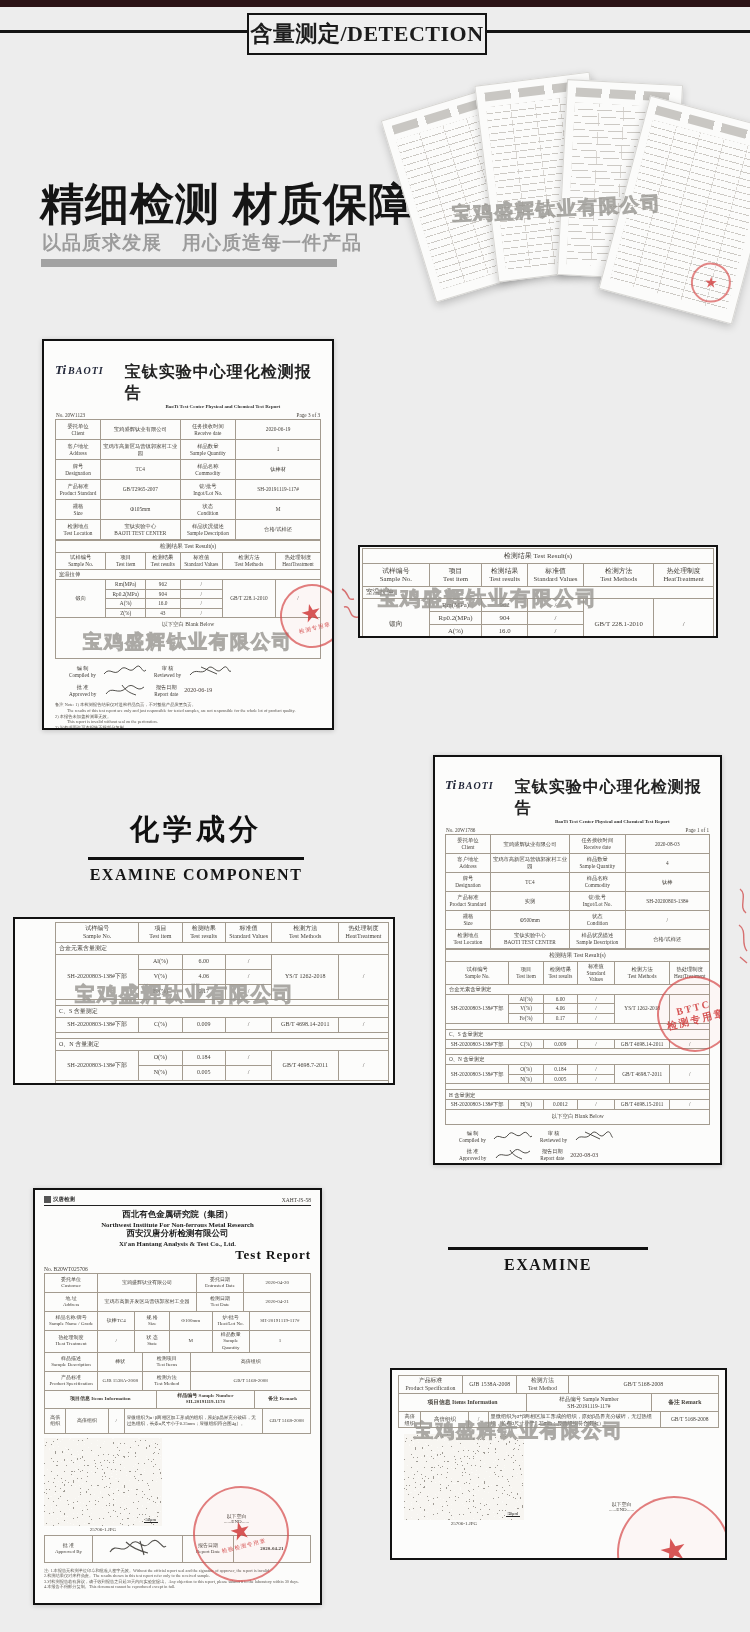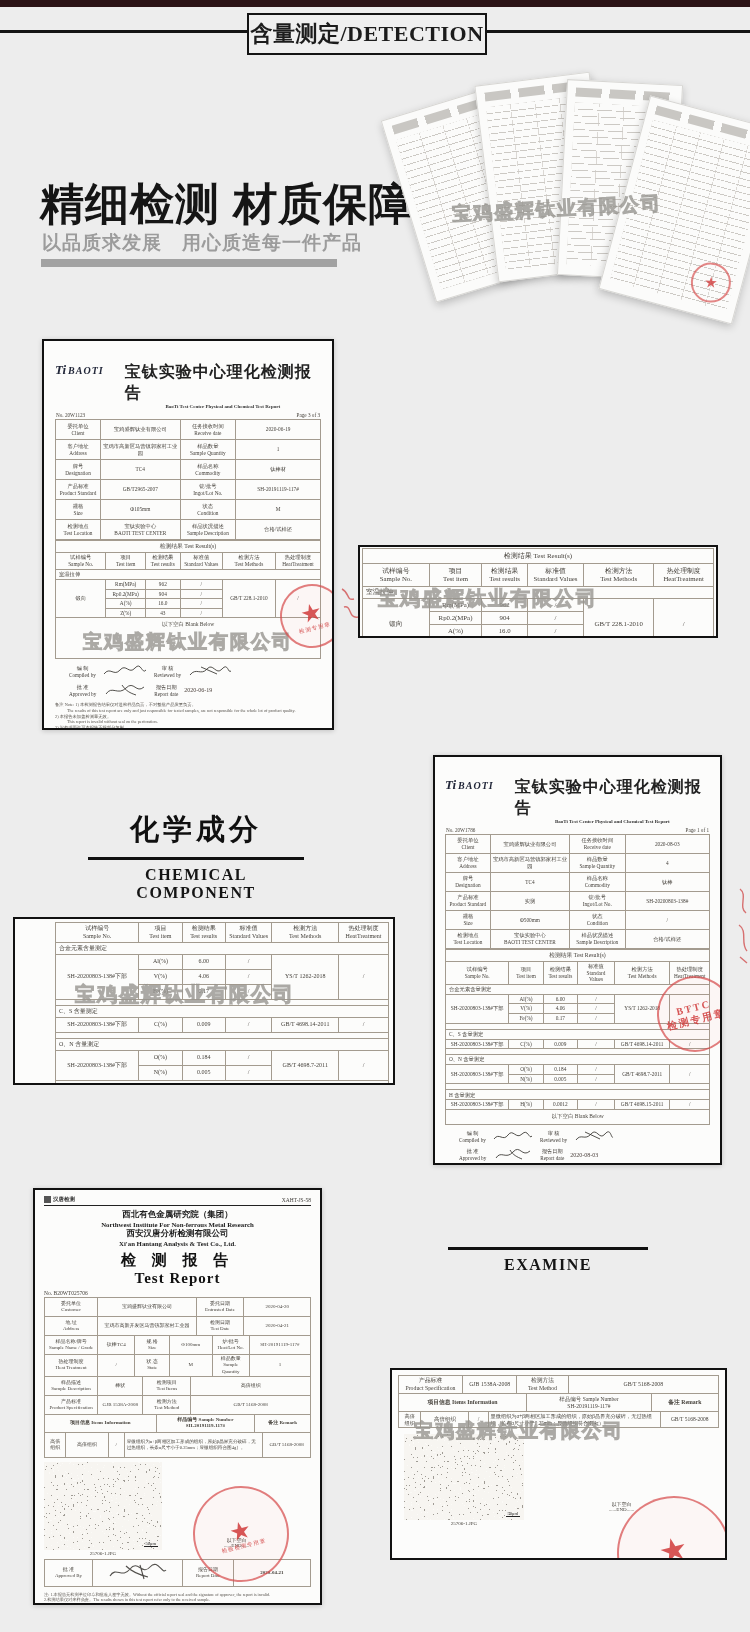--- a/index.html
+++ b/index.html
@@ -107,21 +107,21 @@
 
   
   .ht-top{display:flex;justify-content:space-between;align-items:center;font-size:5.5px;
           border-bottom:1.5px solid #222;padding-bottom:2px;}
   .ht-logo{display:flex;align-items:center;gap:2px;font-weight:bold;color:#333;}
   .ht-logo .mark{width:7px;height:7px;background:#555;display:inline-block;}
   .ht-org{text-align:center;margin-top:3px;}
   .ht-org .z{font-size:8.5px;font-weight:bold;color:#1e1e1e;}
   .ht-org .e{font-size:6.8px;font-weight:bold;color:#222;}
   .ht-title{font-size:15px;font-weight:bold;letter-spacing:6px;color:#111;text-align:center;margin-top:4px;}
-  .ht-title-en{font-size:15px;font-weight:bold;color:#111;text-align:center;letter-spacing:1px;}
+  .ht-title-en{font-size:13px;font-weight:bold;color:#111;text-align:right;letter-spacing:1px;}
   .ht-no{font-size:5.5px;margin:3px 0 1px;color:#44403a;}
   .c3 .tbl td{font-size:5px;}
   .c3 .t1 td{height:16px;}
   .c3 .t2 td{height:16px;}
   .c3 .t3 td{height:16px;}
   .c3 .t4 td{height:15px;font-weight:bold;}
   .c3 .t5 td{height:22px;}
   .c3 .t5 .desc{text-align:left;font-size:4.6px;}
   .c3 .tbl + .tbl{margin-top:-1px;}
   .micro-row{display:flex;margin-top:4px;}
@@ -436,21 +436,21 @@
             <td>/</td>
           </tr>
     </tbody>
       </table>
     <div class="wm">宝鸡盛辉钛业有限公司</div>
   </div>
 
   <div class="abs sec-head sh-chem">
     <div class="sec-zh">化学成分</div>
     <div class="sec-line"></div>
-    <div class="sec-en">CHEMICAL COMPONENT</div>
+    <div class="sec-en">EXAMINE COMPONENT</div>
   </div>
 
   <article class="cert c2">
     <header class="bt-head">
       <div class="bt-logo">
         <i>Ti</i>
         <b>BAOTI</b>
       </div>
       <div class="bt-titles">
         <div class="bt-tzh">宝钛实验中心理化检测报告</div>
@@ -755,21 +755,20 @@
         <span>汉唐检测</span>
       </div>
       <span>XAHT-JS-58</span>
     </div>
     <div class="ht-org">
       <div class="z">西北有色金属研究院（集团）</div>
       <div class="e">Northwest Institute For Non-ferrous Metal Research</div>
       <div class="z">西安汉唐分析检测有限公司</div>
       <div class="e">Xi'an Hantang Analysis &amp; Test Co., Ltd.</div>
     </div>
-    <div class="ht-title">检 测 报 告</div>
     <div class="ht-title-en">Test Report</div>
     <div class="ht-no">No.  B20WT025706</div>
 
     <table class="tbl t1">
       <colgroup>
           <col style="width:20%">
           <col style="width:37%">
           <col style="width:18%">
           <col style="width:25%">
         </colgroup>

